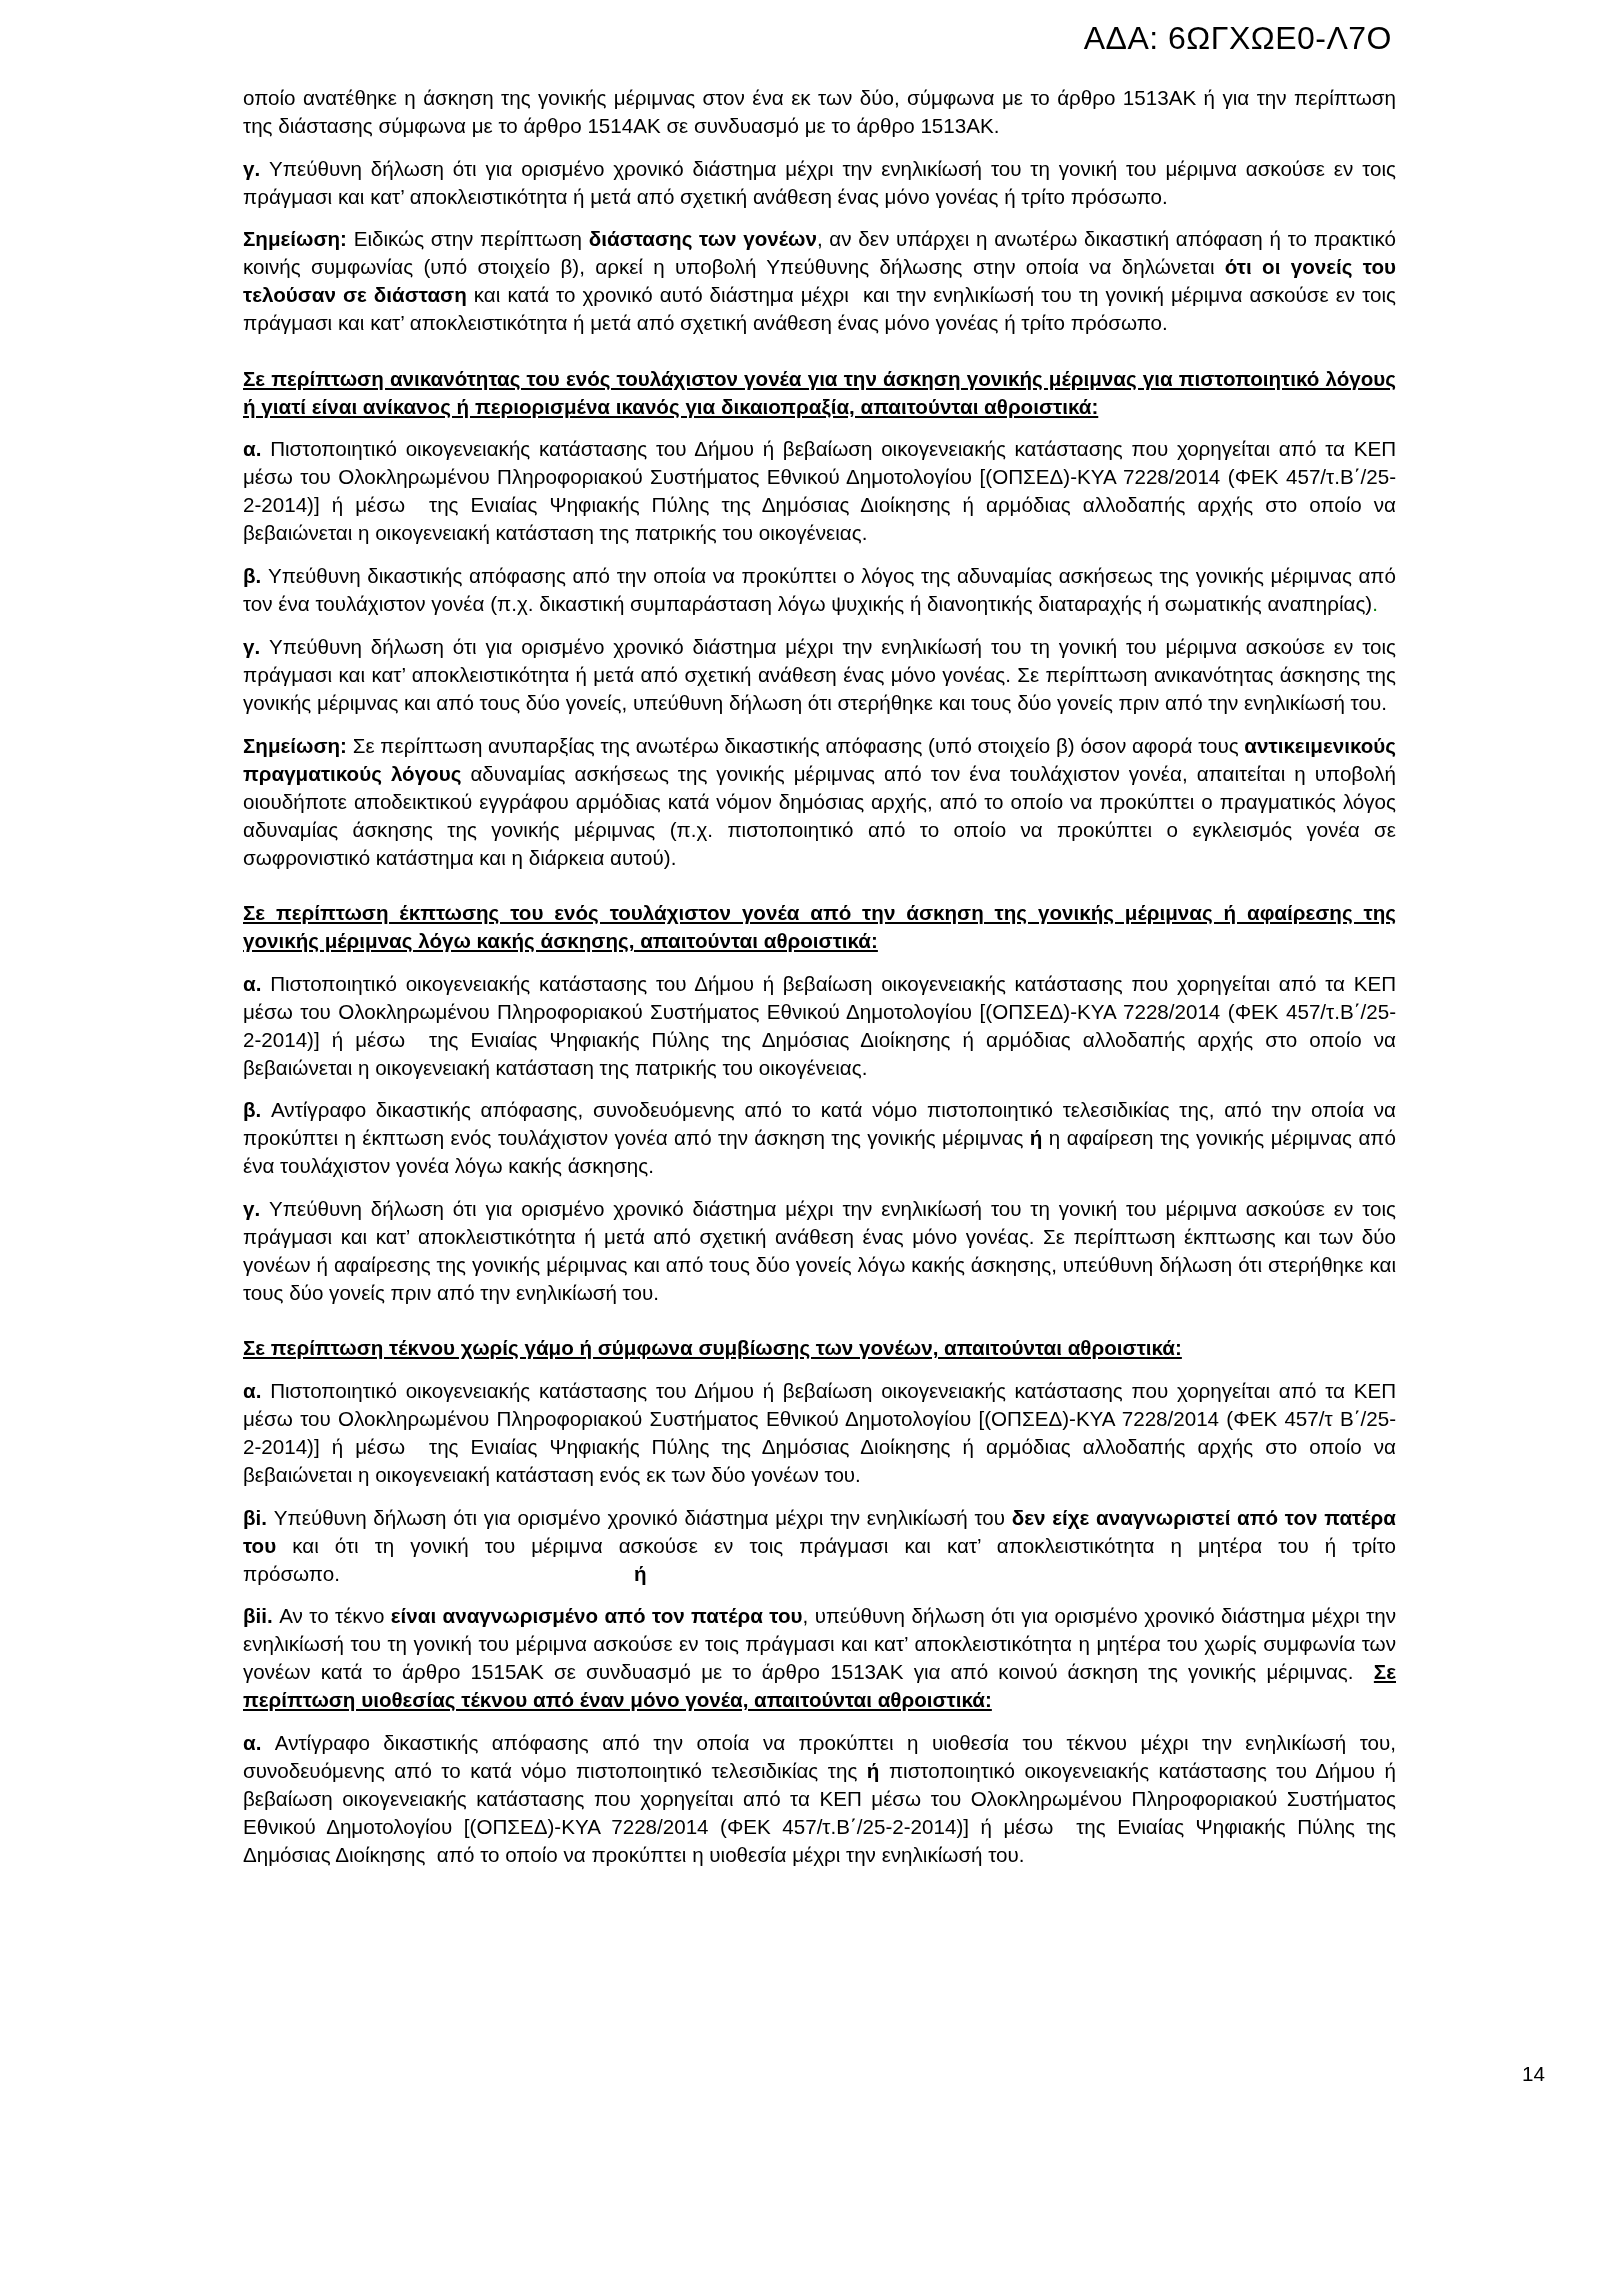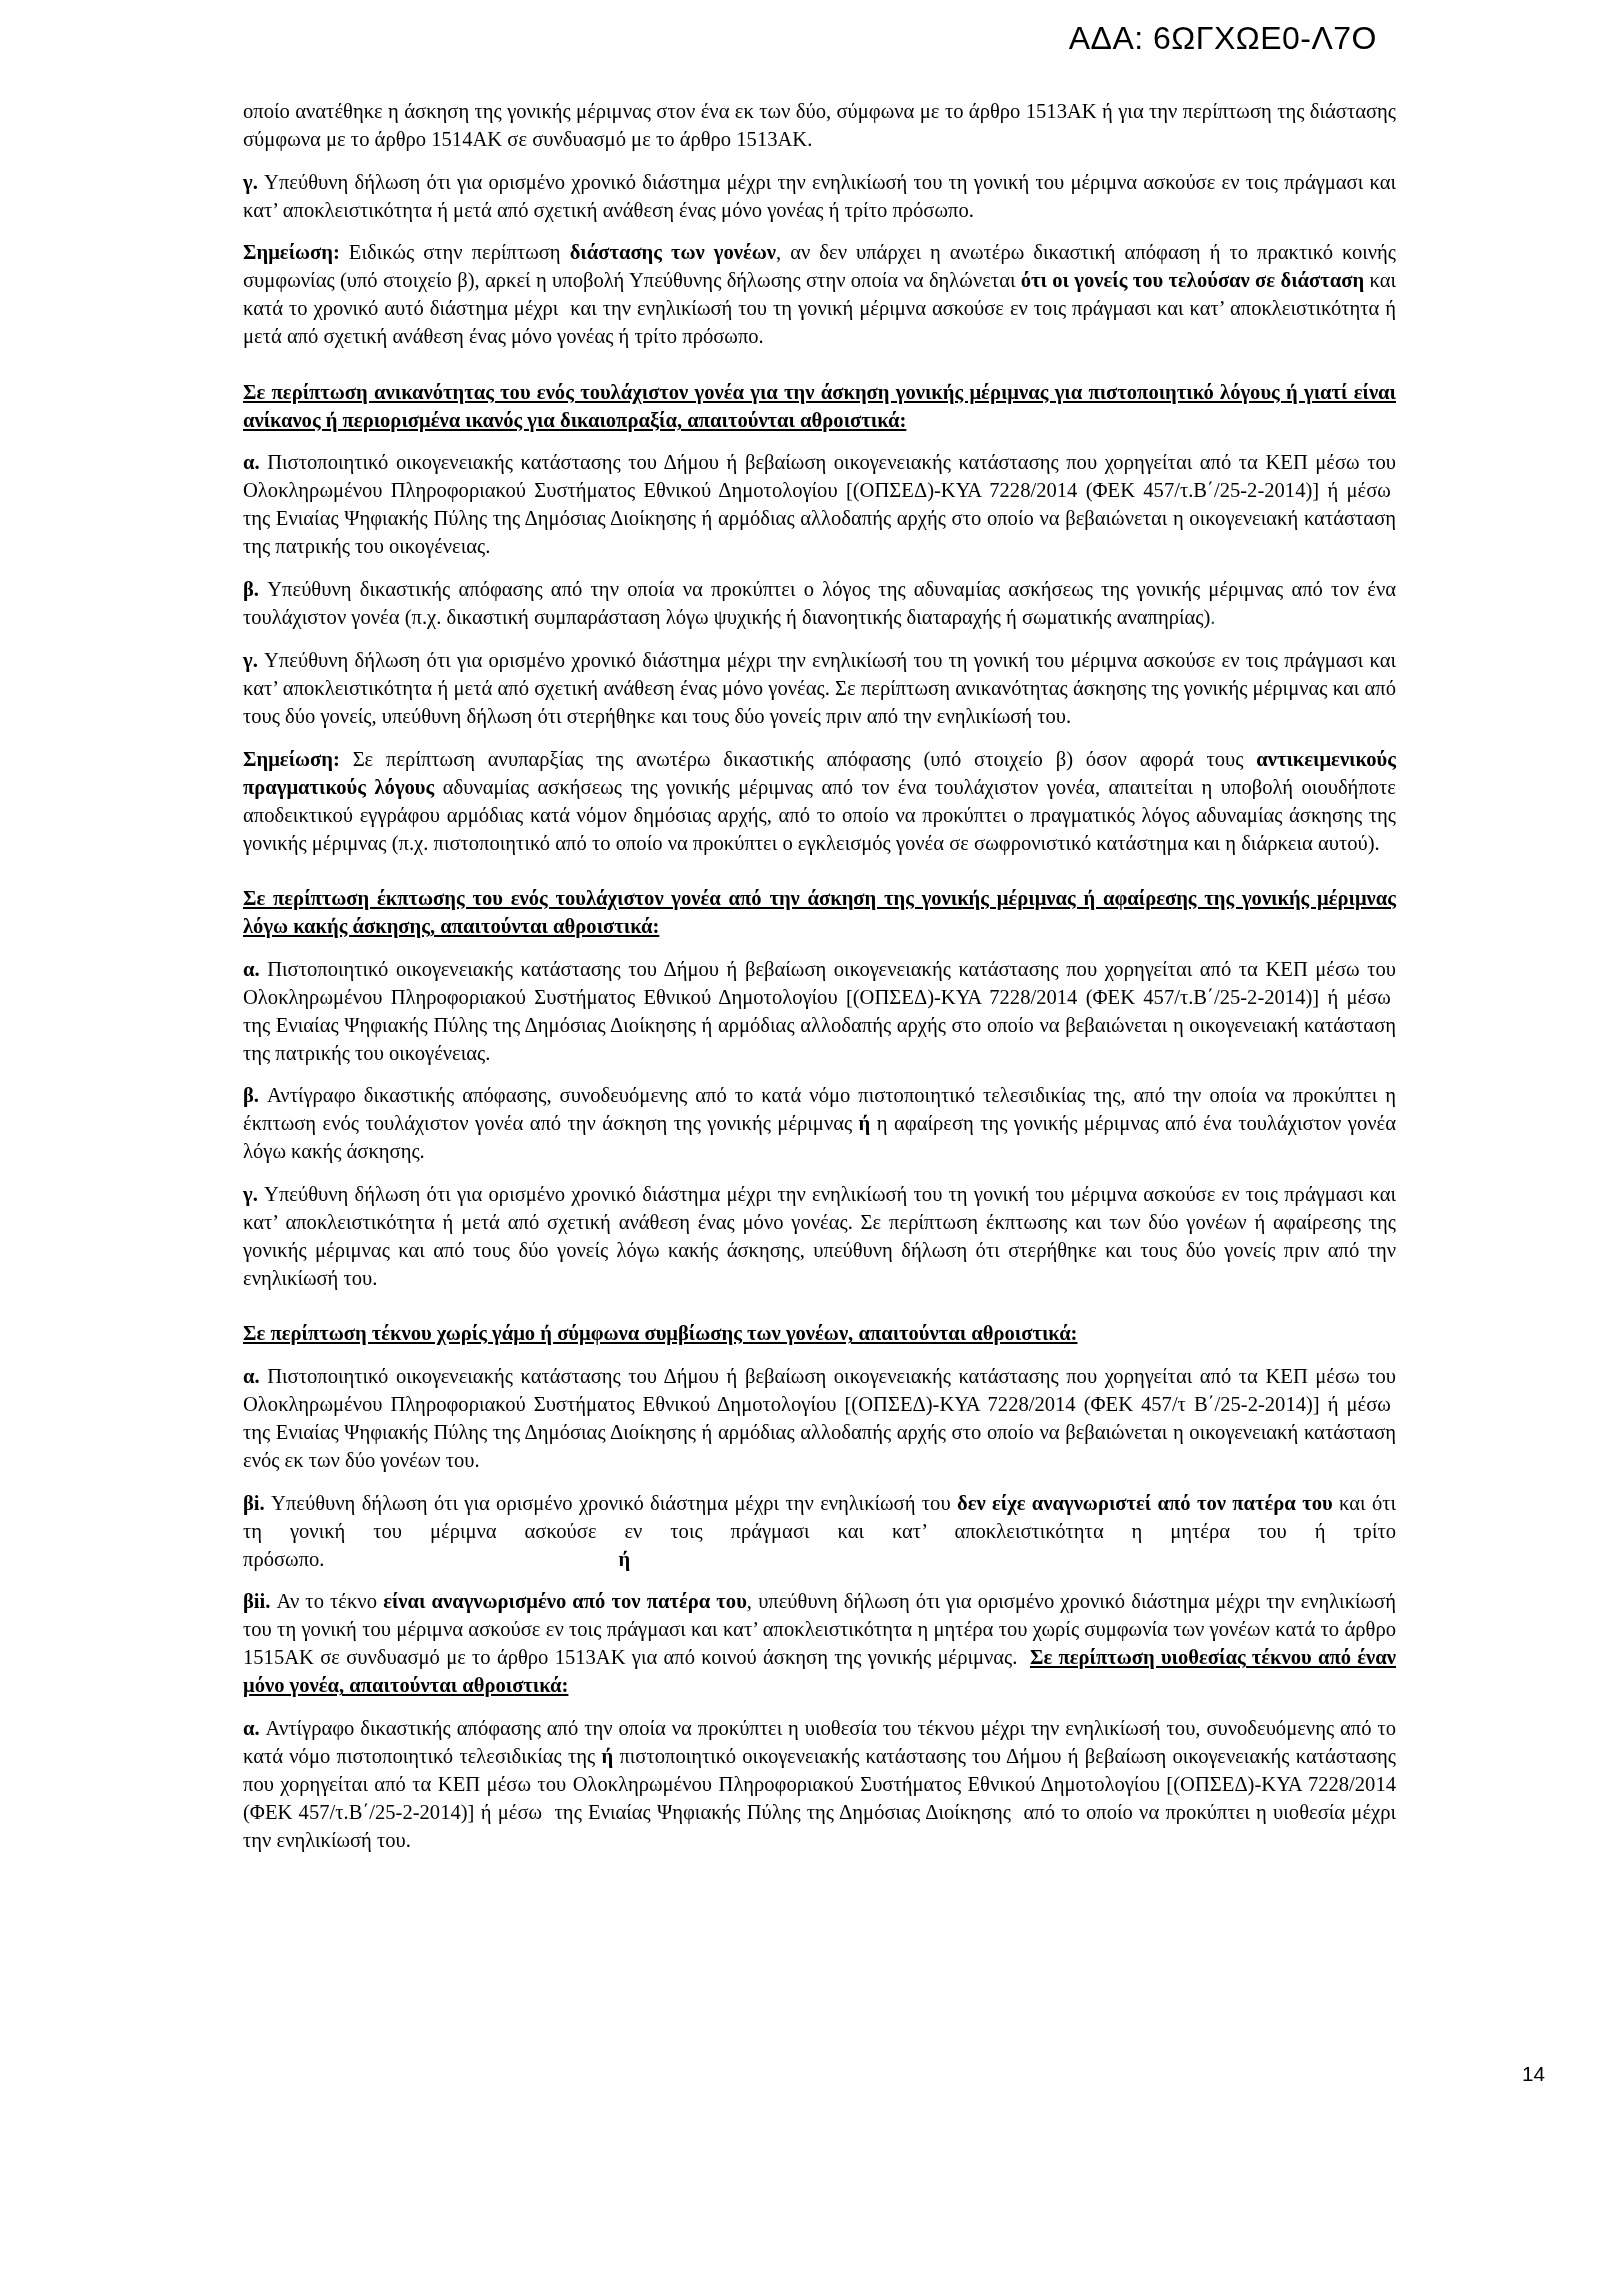--- a/index.html
+++ b/index.html
@@ -12,32 +12,31 @@
     width: 1621px;
     height: 2293px;
     background: #ffffff;
     overflow: hidden;
     font-family: "Liberation Sans", sans-serif;
     color: #000000;
   }
   .ada {
     position: absolute;
     top: 19.6px;
-    right: 244px;
+    right: 229px;
     font-size: 32px;
     line-height: 37px;
     letter-spacing: 0.5px;
     white-space: nowrap;
   }
   .content {
     position: absolute;
     left: 243px;
-    top: 97px;
+    top: 84px;
     width: 1153px;
-    font-family: Liberation Serif, serif;
   }
   p.para {
     margin: 0 0 14.7px 0;
     font-size: 20.6px;
     line-height: 28px;
     text-align: justify;
     text-justify: inter-word;
   }
   p.para.heading {
     margin-top: 27.4px;

